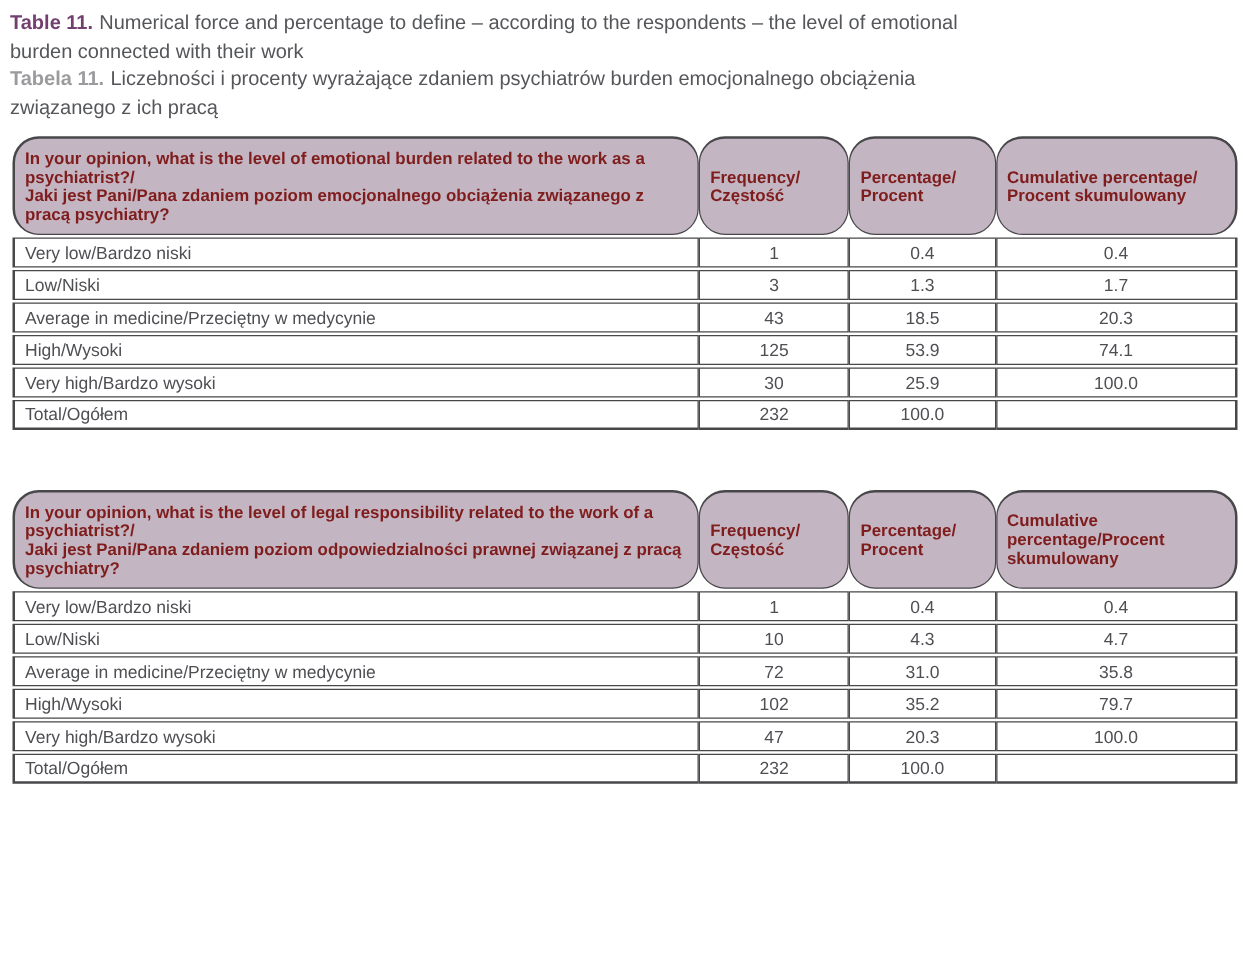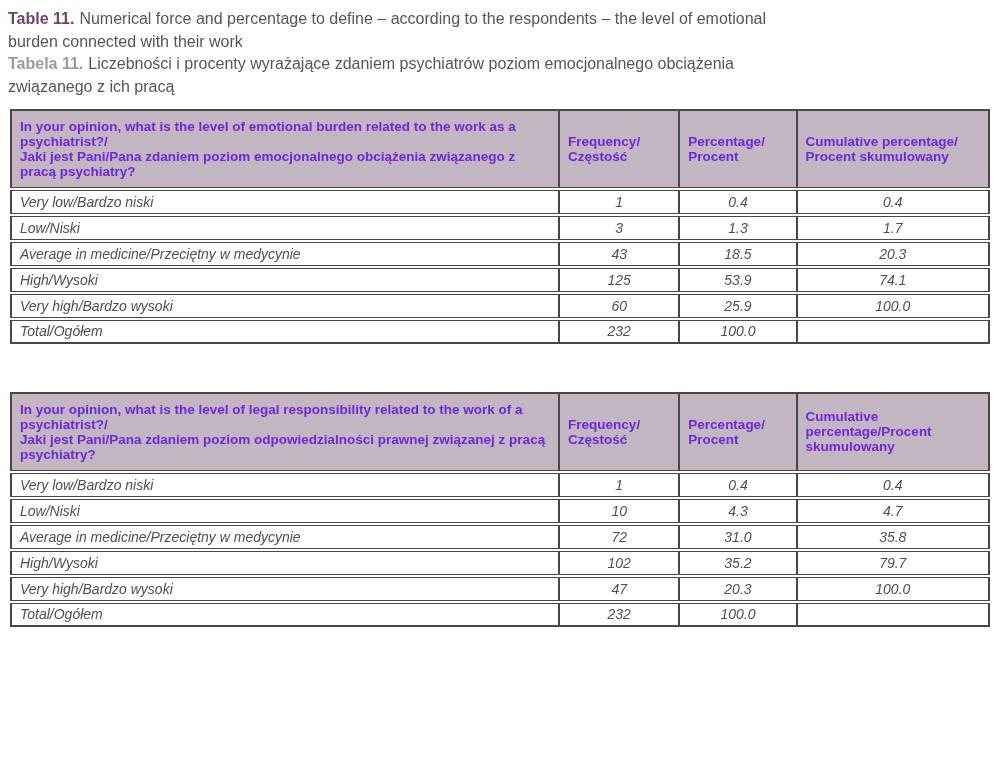--- a/index.html
+++ b/index.html
@@ -38,56 +38,56 @@
   col.c-percentage { width: 117px; }
   col.c-cumulative { width: 193px; }
 
   th, td {
     border: 1px solid #48484b;
     box-sizing: border-box;
     overflow: hidden;
   }
   th {
     background: #c4b5c3;
-    color: #6d28d9;
+    color: #7f1d1d;
     font-size: 13.5px;
     font-weight: bold;
     padding: 8px 8px;
     vertical-align: middle;
     white-space: pre-line;
     border-top-width: 2px;
+    border-radius: 21px;
   }
   th.q { text-align: left; }
   th.c { text-align: left; }
   td {
     font-size: 14px;
     color: #4e4f53;
     height: 24px;
     padding: 2px 8px;
     vertical-align: middle;
-    font-style: italic;
   }
   td.lbl { text-align: left; }
   td.num { text-align: center; }
 
   th:first-child, td:first-child { border-left-width: 2px; }
   th:last-child,  td:last-child  { border-right-width: 2px; }
   tbody tr:last-child td { border-bottom-width: 2px; }
 
   .section-2 { margin-top: 44px; }
 </style>
 </head>
 <body>
 
 <div class="page">
 
   <div class="section section-1">
     <div class="caption">
       <p><span class="cap-label cap-label-en">Table 11.</span><span>Numerical force and percentage to define – according to the respondents – the level of emotional burden connected with their work</span></p>
-      <p><span class="cap-label cap-label-pl">Tabela 11.</span><span>Liczebności i procenty wyrażające zdaniem psychiatrów poziom emocjonalnego obciążenia związanego z ich pracą</span></p>
+      <p><span class="cap-label cap-label-pl">Tabela 11.</span><span>Liczebności i procenty wyrażające zdaniem psychiatrów burden emocjonalnego obciążenia związanego z ich pracą</span></p>
     </div>
 
     <table class="data-table">
       <colgroup>
         <col class="c-question">
           <col class="c-frequency">
           <col class="c-percentage">
           <col class="c-cumulative">
       </colgroup>
       <thead>
@@ -122,21 +122,21 @@
           <td class="num">20.3</td>
         </tr>
         <tr>
           <td class="lbl">High/Wysoki</td>
           <td class="num">125</td>
           <td class="num">53.9</td>
           <td class="num">74.1</td>
         </tr>
         <tr>
           <td class="lbl">Very high/Bardzo wysoki</td>
-          <td class="num">60</td>
+          <td class="num">30</td>
           <td class="num">25.9</td>
           <td class="num">100.0</td>
         </tr>
         <tr>
           <td class="lbl">Total/Ogółem</td>
           <td class="num">232</td>
           <td class="num">100.0</td>
           <td class="num"></td>
         </tr>
       </tbody>

